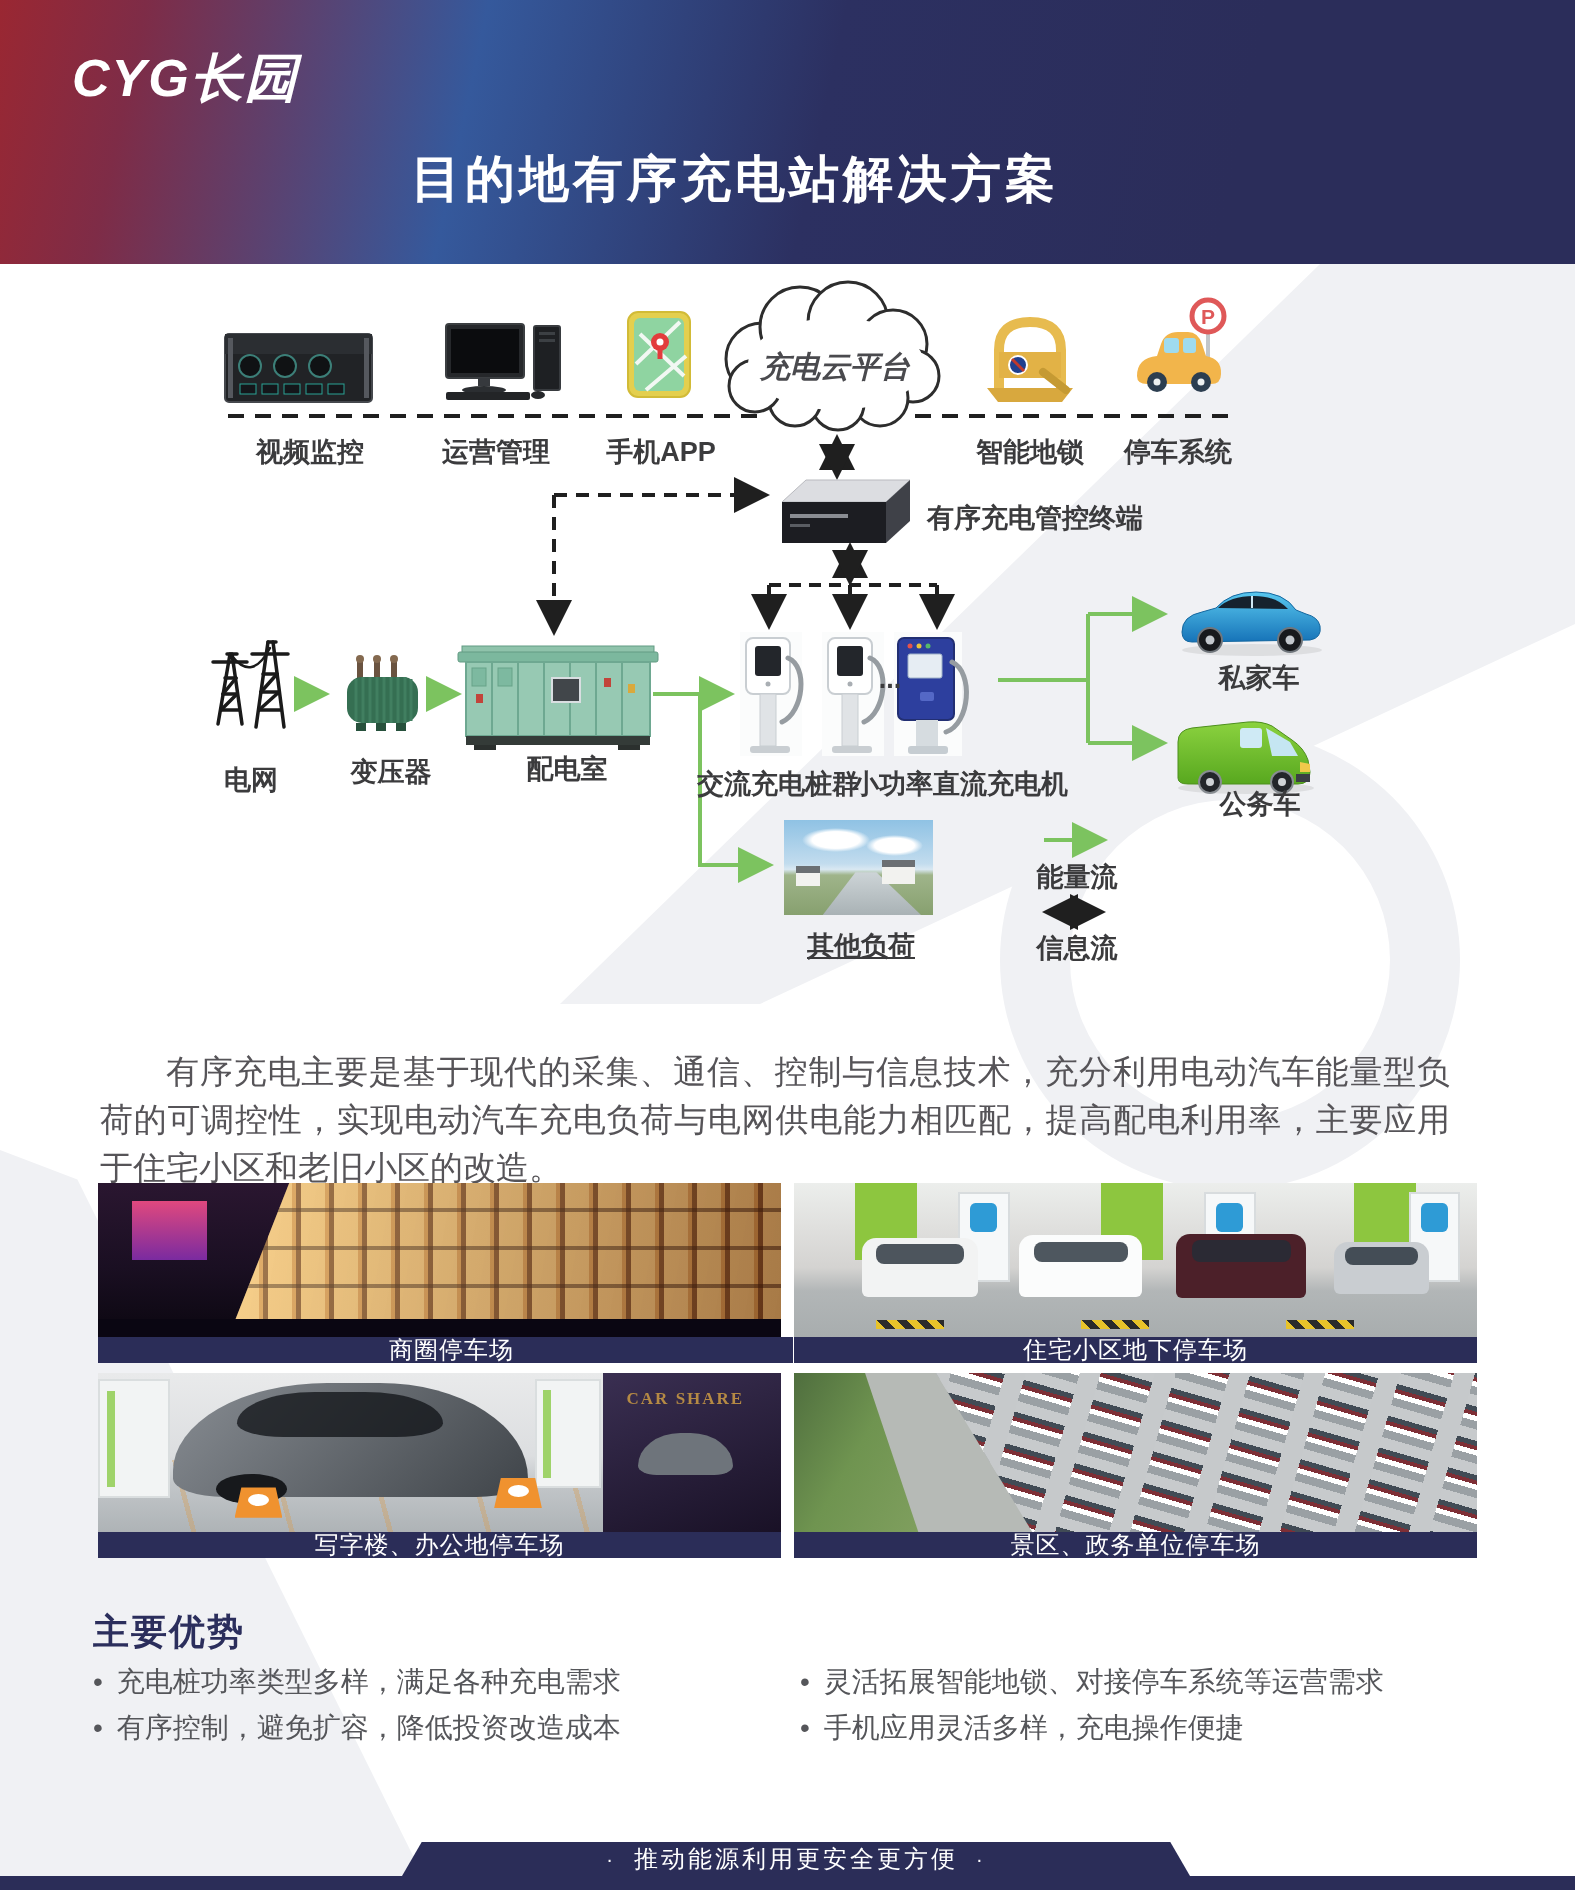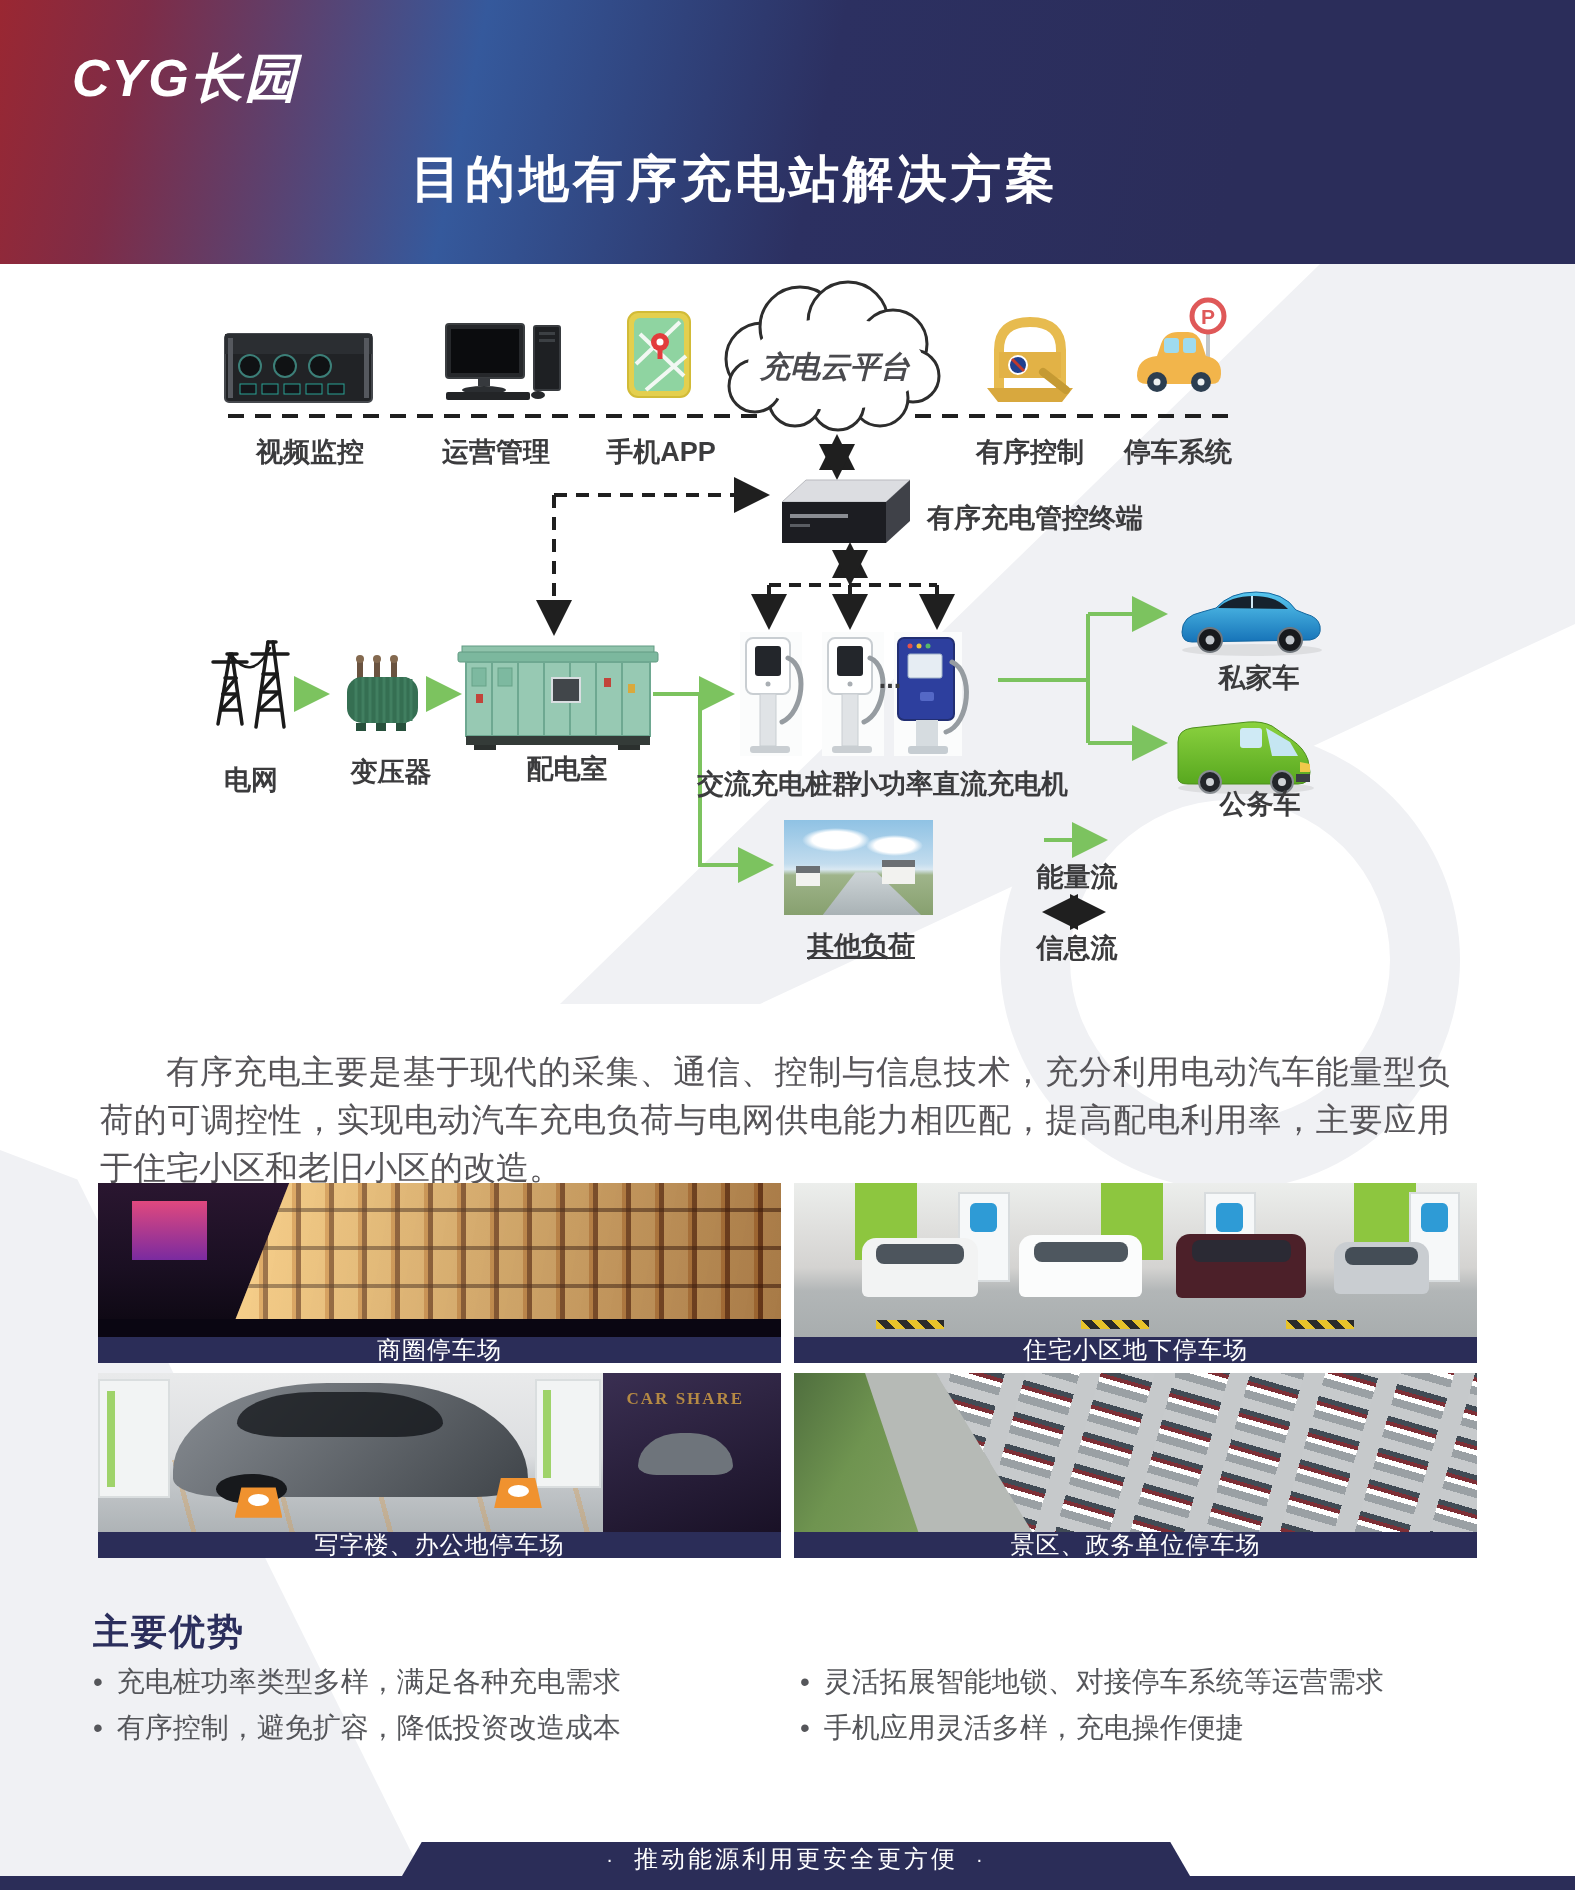--- a/index.html
+++ b/index.html
@@ -354,21 +354,21 @@
     <div class="cloudblob cloudblob2"></div>
     <div class="road"></div>
     <div class="house h1"></div>
     <div class="house h2"></div>
   </div>
 
   <div class="dlabel" style="left:230px;top:170px;width:160px;">视频监控</div>
   <div class="dlabel" style="left:416px;top:170px;width:160px;text-align:center;">运营管理</div>
   <div class="dlabel" style="left:581px;top:170px;width:160px;">手机APP</div>
   <div class="dlabel big" style="left:745px;top:83px;width:180px;">充电云平台</div>
-  <div class="dlabel" style="left:950px;top:170px;width:160px;">有序控制</div>
+  <div class="dlabel" style="left:950px;top:170px;width:160px;">智能地锁</div>
   <div class="dlabel" style="left:1098px;top:170px;width:160px;">停车系统</div>
   <div class="dlabel" style="left:925px;top:236px;width:220px;">有序充电管控终端</div>
   <div class="dlabel" style="left:171px;top:498px;width:160px;">电网</div>
   <div class="dlabel" style="left:311px;top:490px;width:160px;">变压器</div>
   <div class="dlabel" style="left:487px;top:487px;width:160px;">配电室</div>
   <div class="dlabel" style="left:676px;top:502px;width:204px;">交流充电桩群</div>
   <div class="dlabel" style="left:838px;top:502px;width:244px;">小功率直流充电机</div>
   <div class="dlabel" style="left:872px;top:400px;width:36px;font-weight:700;">...</div>
   <div class="dlabel" style="left:1179px;top:396px;width:160px;">私家车</div>
   <div class="dlabel" style="left:1180px;top:522px;width:160px;">公务车</div>
@@ -378,21 +378,21 @@
 </div>
 
 <div class="abs intro">有序充电主要是基于现代的采集、通信、控制与信息技术，充分利用电动汽车能量型负荷的可调控性，实现电动汽车充电负荷与电网供电能力相匹配，提高配电利用率，主要应用于住宅小区和老旧小区的改造。</div>
 
 <div class="cell" style="left:98px;top:1183px;width:683px;height:180px;">
   <div class="photo ph1" style="height:154px;">
     <div class="glass"></div>
     <div class="screen"></div>
     <div class="crowd"></div>
   </div>
-  <div class="caption" style="top:154px;">商圈停车场</div>
+  <div class="caption" style="top:154px;padding-left:12px;">商圈停车场</div>
 </div>
 
 <div class="cell" style="left:794px;top:1183px;width:683px;height:180px;">
   <div class="photo ph2" style="height:154px;">
     <div class="gp" style="left:9%;"></div>
     <div class="gp" style="left:45%;"></div>
     <div class="gp" style="left:82%;"></div>
     <div class="sign" style="left:24%;top:6%;"></div>
     <div class="sign" style="left:60%;top:6%;"></div>
     <div class="sign" style="left:90%;top:6%;"></div>

